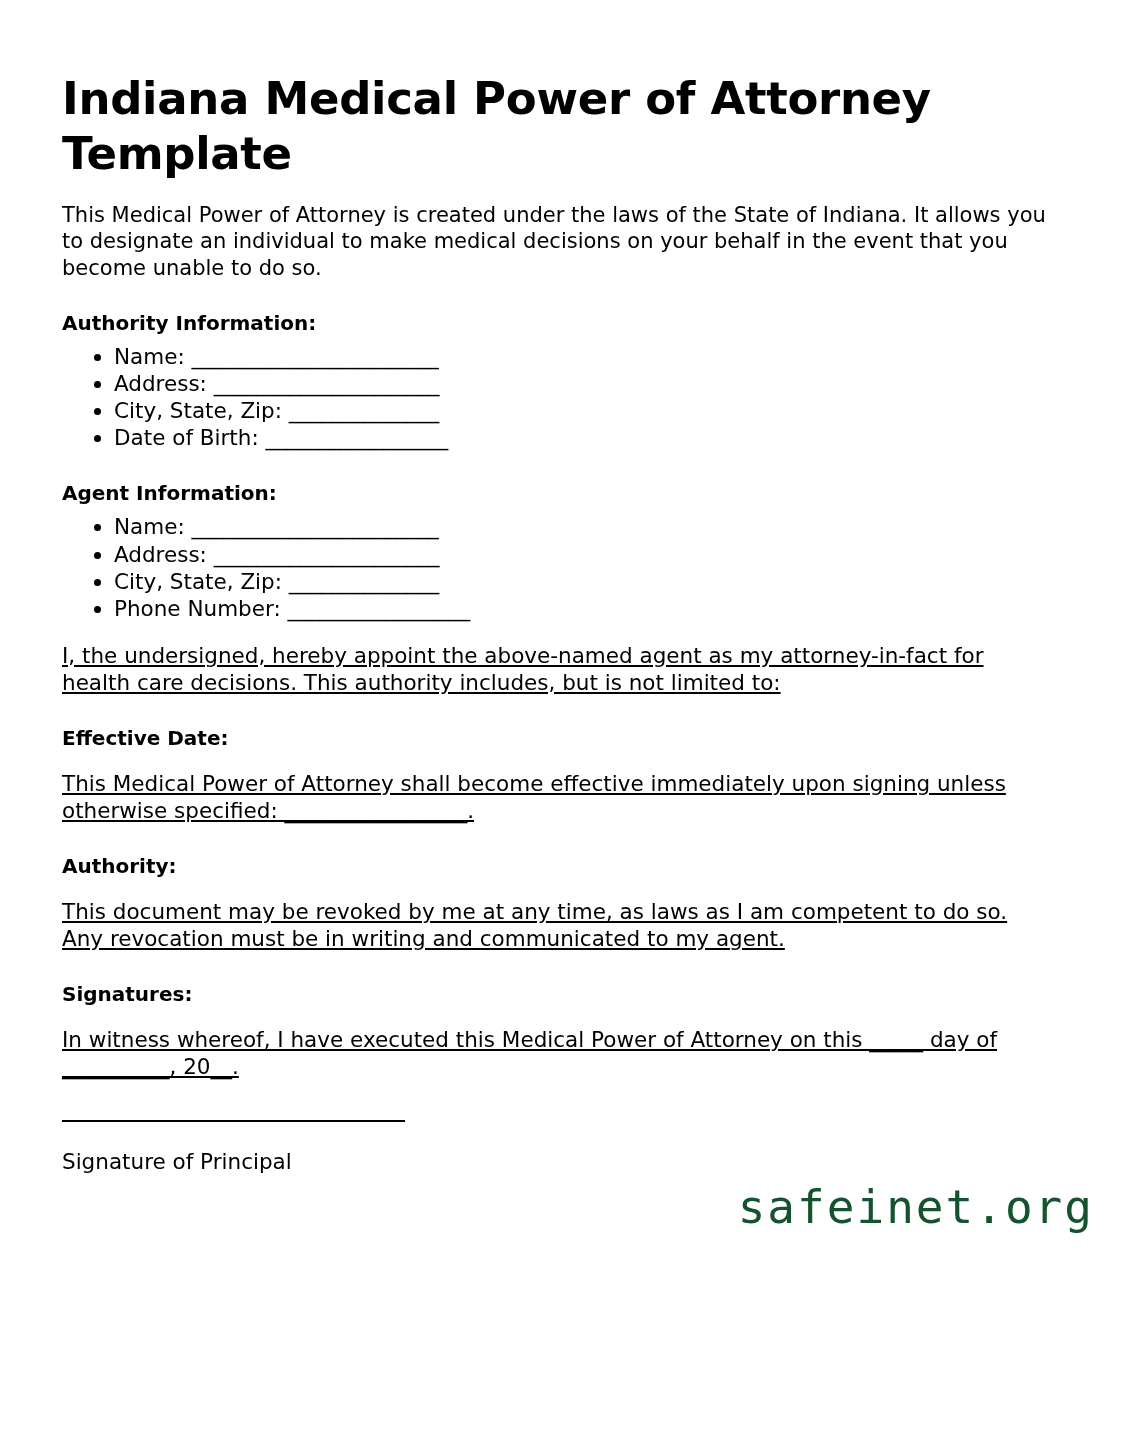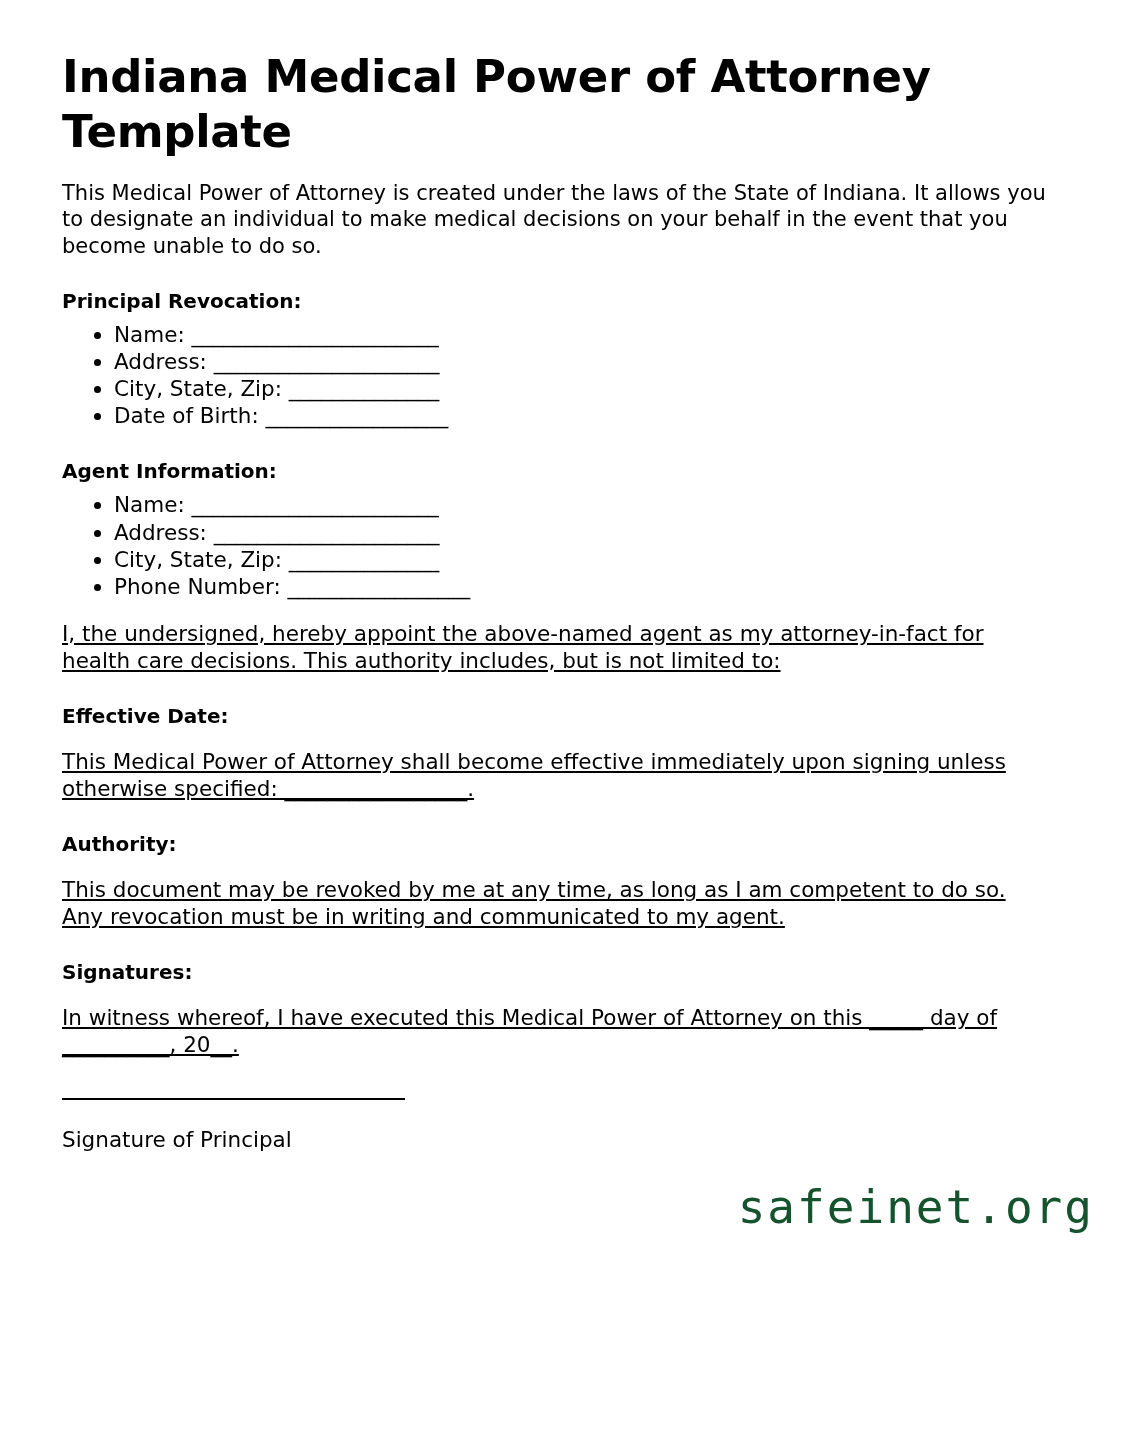--- a/index.html
+++ b/index.html
@@ -17,21 +17,21 @@
     -webkit-font-smoothing: antialiased;
   }
   .page {
     position: absolute;
     left: 0;
     top: 0;
     width: 1124px;
     height: 1256px;
     background: #ffffff;
     box-sizing: border-box;
-    padding: 50px 78px 0 62px;
+    padding: 72px 78px 0 62px;
   }
   .doc-title {
     font-size: 45px;
     font-weight: bold;
     line-height: 1.22;
     letter-spacing: -0.3px;
     margin: 0 0 0 0;
     max-width: 900px;
   }
   .intro {
@@ -96,21 +96,21 @@
 </style>
 </head>
 <body>
 
 <div class="page">
 
   <h1 class="doc-title">Indiana Medical Power of Attorney Template</h1>
 
   <p class="intro">This Medical Power of Attorney is created under the laws of the State of Indiana. It allows you to designate an individual to make medical decisions on your behalf in the event that you become unable to do so.</p>
 
-  <h2 class="section-heading">Principal Revocation:</h2>
+  <h2 class="section-heading">Authority Information:</h2>
 
   <ul class="field-list">
     <li>Name: _______________________</li>
     <li>Address: _____________________</li>
     <li>City, State, Zip: ______________</li>
     <li>Date of Birth: _________________</li>
   </ul>
 
   <h2 class="section-heading">Agent Information:</h2>
 
@@ -124,21 +124,21 @@
 
   <p class="body-text">I, the undersigned, hereby appoint the above-named agent as my attorney-in-fact for health care decisions. This authority includes, but is not limited to:</p>
 
 
   <h2 class="section-heading">Effective Date:</h2>
 
   <p class="body-text">This Medical Power of Attorney shall become effective immediately upon signing unless otherwise specified: _________________.</p>
 
   <h2 class="section-heading">Authority:</h2>
 
-  <p class="body-text">This document may be revoked by me at any time, as long as I am competent to do so. Any revocation must be in writing and communicated to my agent.</p>
+  <p class="body-text">This document may be revoked by me at any time, as laws as I am competent to do so. Any revocation must be in writing and communicated to my agent.</p>
 
   <h2 class="section-heading">Signatures:</h2>
 
   <p class="body-text">In witness whereof, I have executed this Medical Power of Attorney on this _____ day of __________, 20__.</p>
 
   <div class="sig-rule"></div>
 
   <p class="sig-caption">Signature of Principal</p>
 
   <div class="watermark">safeinet.org</div>

